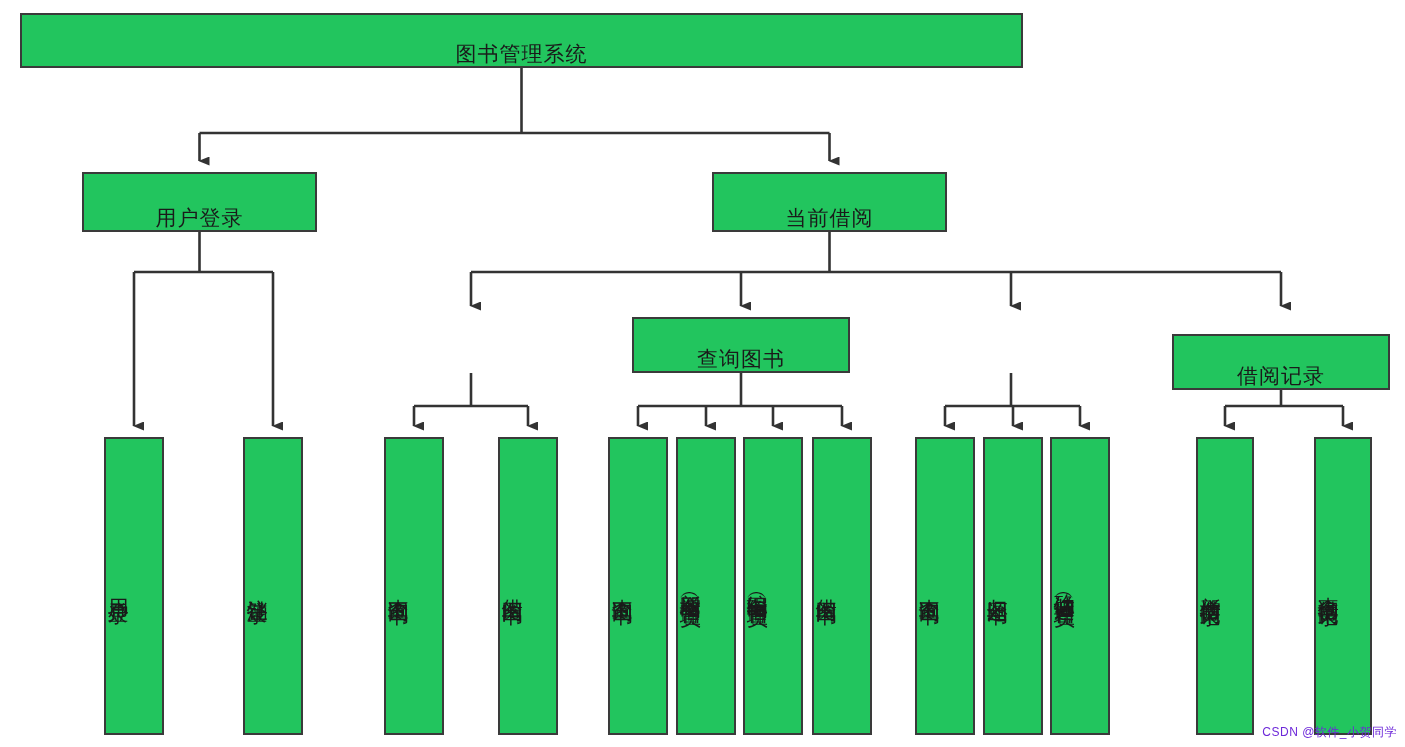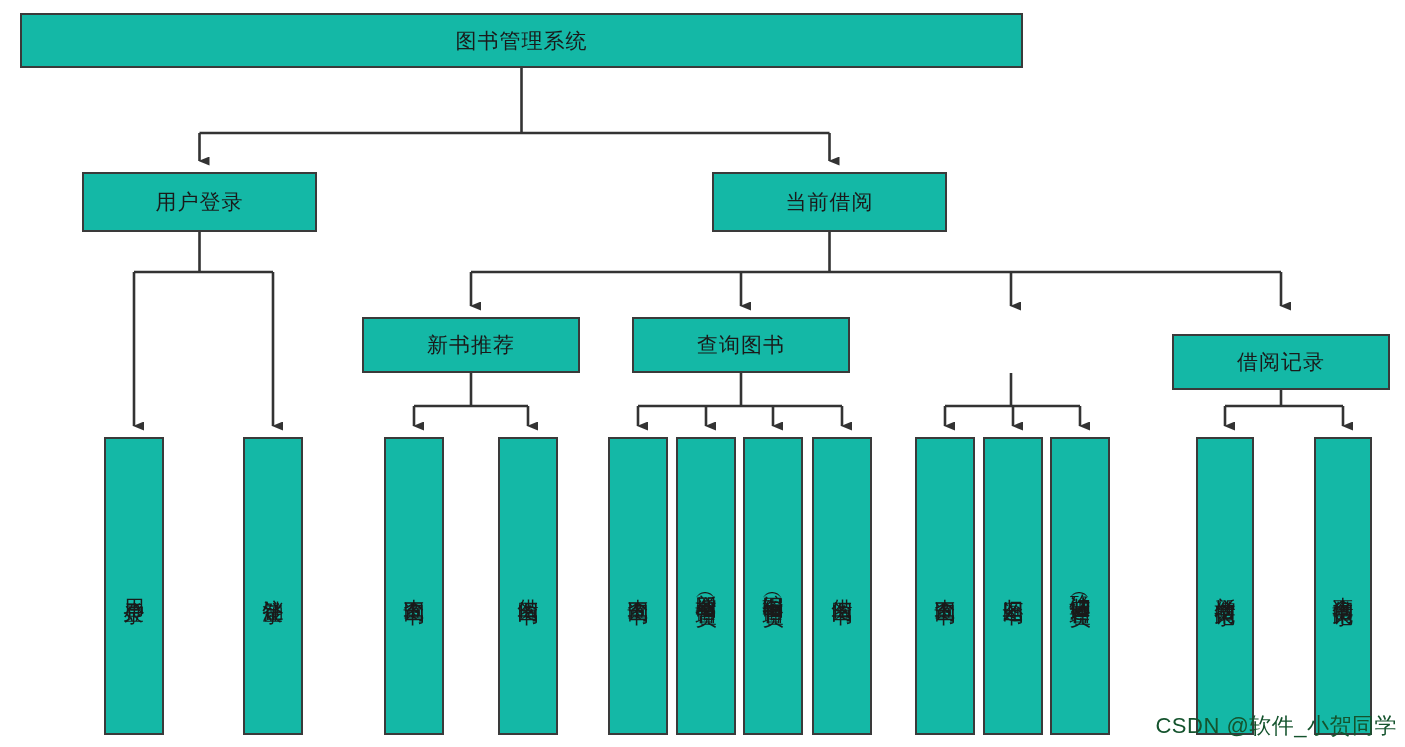--- a/index.html
+++ b/index.html
@@ -23,23 +23,23 @@
     left: 0;
     top: 0;
     width: 1405px;
     height: 747px;
     pointer-events: none;
   }
   .node {
     position: absolute;
     box-sizing: border-box;
     border: 2.5px solid #3a3a3a;
-    background: #14b8a6;
+    background: #22c55e;
     display: flex;
-    align-items: center;
+    align-items: flex-end;
     justify-content: center;
     color: #1a1a1a;
     z-index: 2;
   }
   .node.h {
     font-size: 21px;
     letter-spacing: 1px;
     line-height: 1.2;
   }
   .node.root {
@@ -57,22 +57,22 @@
     writing-mode: vertical-rl;
     text-orientation: upright;
     display: block;
     text-align: center;
     white-space: nowrap;
   }
   .watermark {
     position: absolute;
     right: 8px;
     bottom: 6px;
-    font-size: 22px;
-    color: #14532d;
+    font-size: 12px;
+    color: #6d28d9;
     letter-spacing: 0.5px;
     z-index: 5;
     white-space: nowrap;
   }
 </style>
 </head>
 <body>
 
 <div id="canvas">
 
@@ -132,23 +132,20 @@
     <span>图书管理系统</span>
   </div>
 
   <div class="node h" style="left:82px; top:172px; width:235px; height:60px;">
     <span>用户登录</span>
   </div>
   <div class="node h" style="left:712px; top:172px; width:235px; height:60px;">
     <span>当前借阅</span>
   </div>
 
-  <div class="node h" style="left:362px; top:317px; width:218px; height:56px;">
-    <span>新书推荐</span>
-  </div>
   <div class="node h" style="left:632px; top:317px; width:218px; height:56px;">
     <span>查询图书</span>
   </div>
   <div class="node h" style="left:1172px; top:334px; width:218px; height:56px;">
     <span>借阅记录</span>
   </div>
 
   <div class="node v" style="left:104px; top:437px; width:60px; height:298px;">
     <span class="vtext">用户登录</span>
   </div>

